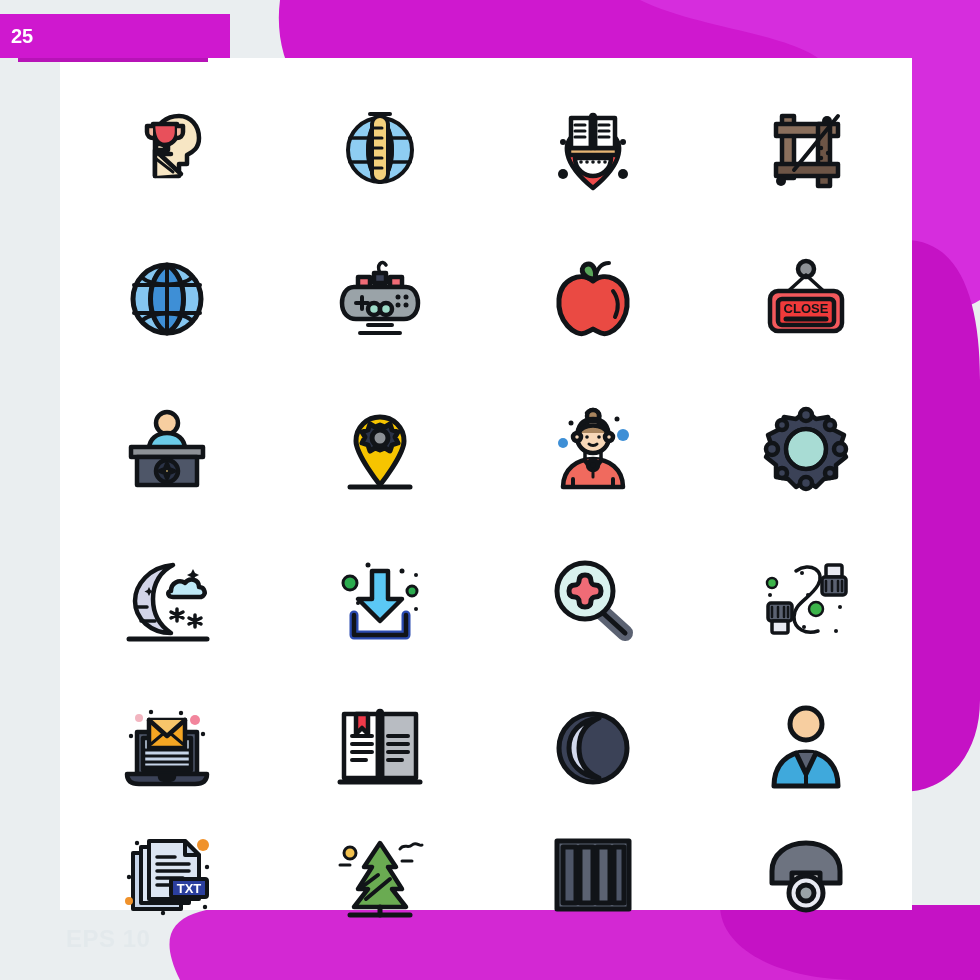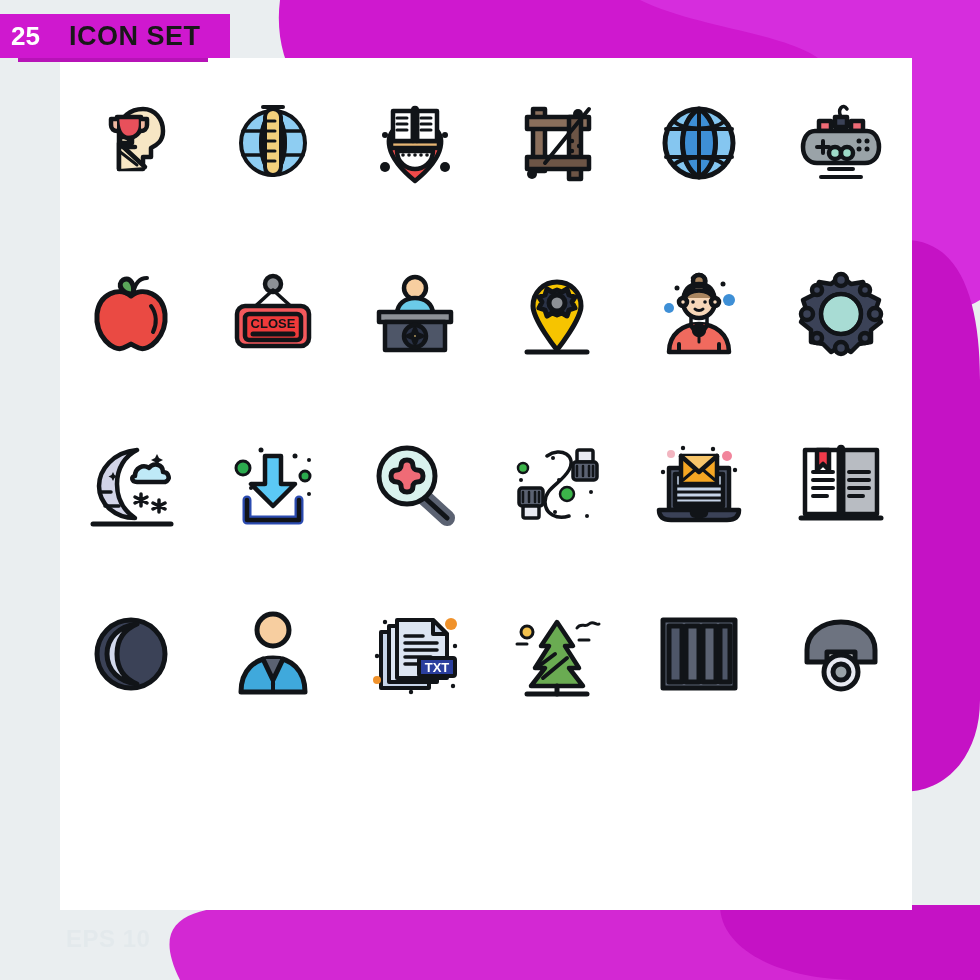--- a/index.html
+++ b/index.html
@@ -7,30 +7,30 @@
     width:980px;height:980px;
     background:#eaeef0;
     font-family:"Liberation Sans", sans-serif;
     overflow:hidden;
     position:relative;
   }
   
   #deco{position:absolute;inset:0;width:980px;height:980px;pointer-events:none;}
   
   .header{position:absolute;left:0;top:14px;height:44px;display:flex;align-items:stretch;z-index:5;}
-  .badge{background:#cf18cf;color:#ffffff;font-size:26px;font-weight:bold;
+  .badge{background:#cf18cf;color:#ffffff;font-size:20px;font-weight:bold;
          display:flex;align-items:center;justify-content:center;padding:4px 11px;letter-spacing:0px;}
   .title{display:flex;align-items:center;padding-left:18px;color:#181818;
          font-size:27px;font-weight:bold;letter-spacing:.5px;}
   .hdr-underline{position:absolute;left:18px;top:58px;width:190px;height:4px;background:#b713b7;z-index:6;}
   
   .card{position:absolute;left:60px;top:58px;width:852px;height:852px;background:#ffffff;z-index:4;}
   
-  .grid{position:absolute;left:60px;top:58px;width:852px;height:852px;
-        display:grid;grid-template-columns:repeat(6,1fr);grid-template-rows:repeat(5,1fr);z-index:5;}
+  .grid{position:absolute;left:60px;top:75px;width:852px;height:852px;
+        display:grid;grid-template-columns:repeat(4,1fr);grid-template-rows:repeat(5,1fr);z-index:5;}
   .cell{display:flex;align-items:center;justify-content:center;}
   .cell svg{display:block;}
   
   .eps{position:absolute;left:66px;top:925px;font-size:24px;font-weight:bold;
        color:#e3e9ec;letter-spacing:.5px;z-index:6;}
 </style>
 </head>
 <body>
 
 <svg id="deco" viewBox="0 0 980 980">
@@ -46,21 +46,20 @@
            C862,360 868,240 905,240 Z" fill="#c512c5"></path>
 
   <path d="M180,980 C140,900 220,905 320,905 L980,905 L980,980 Z" fill="#d328d3"></path>
   <path d="M720,905 L980,905 L980,980 L860,980 C780,980 720,950 720,905 Z" fill="#c512c5"></path>
 
   <rect x="0" y="14" width="230" height="44" fill="#cf18cf"></rect>
 </svg>
 
 <div class="header">
   <div class="badge">25</div>
-  <div class="title">ICON SET</div>
 </div>
 <div class="hdr-underline"></div>
 
 <div class="card"></div>
 
 <div class="grid">
 
   <div class="cell">
     <svg width="104" height="104" viewBox="0 0 104 104">
       <g stroke="#111418" stroke-width="4.5" stroke-linejoin="round" stroke-linecap="round">

